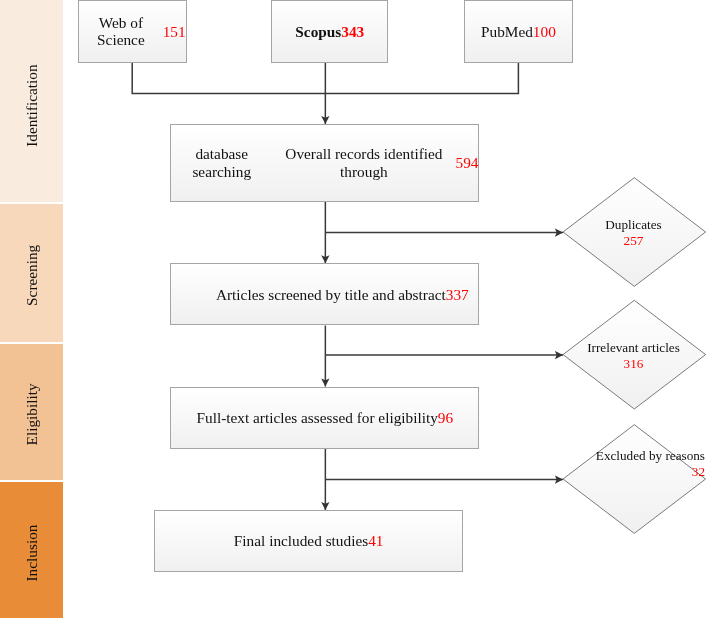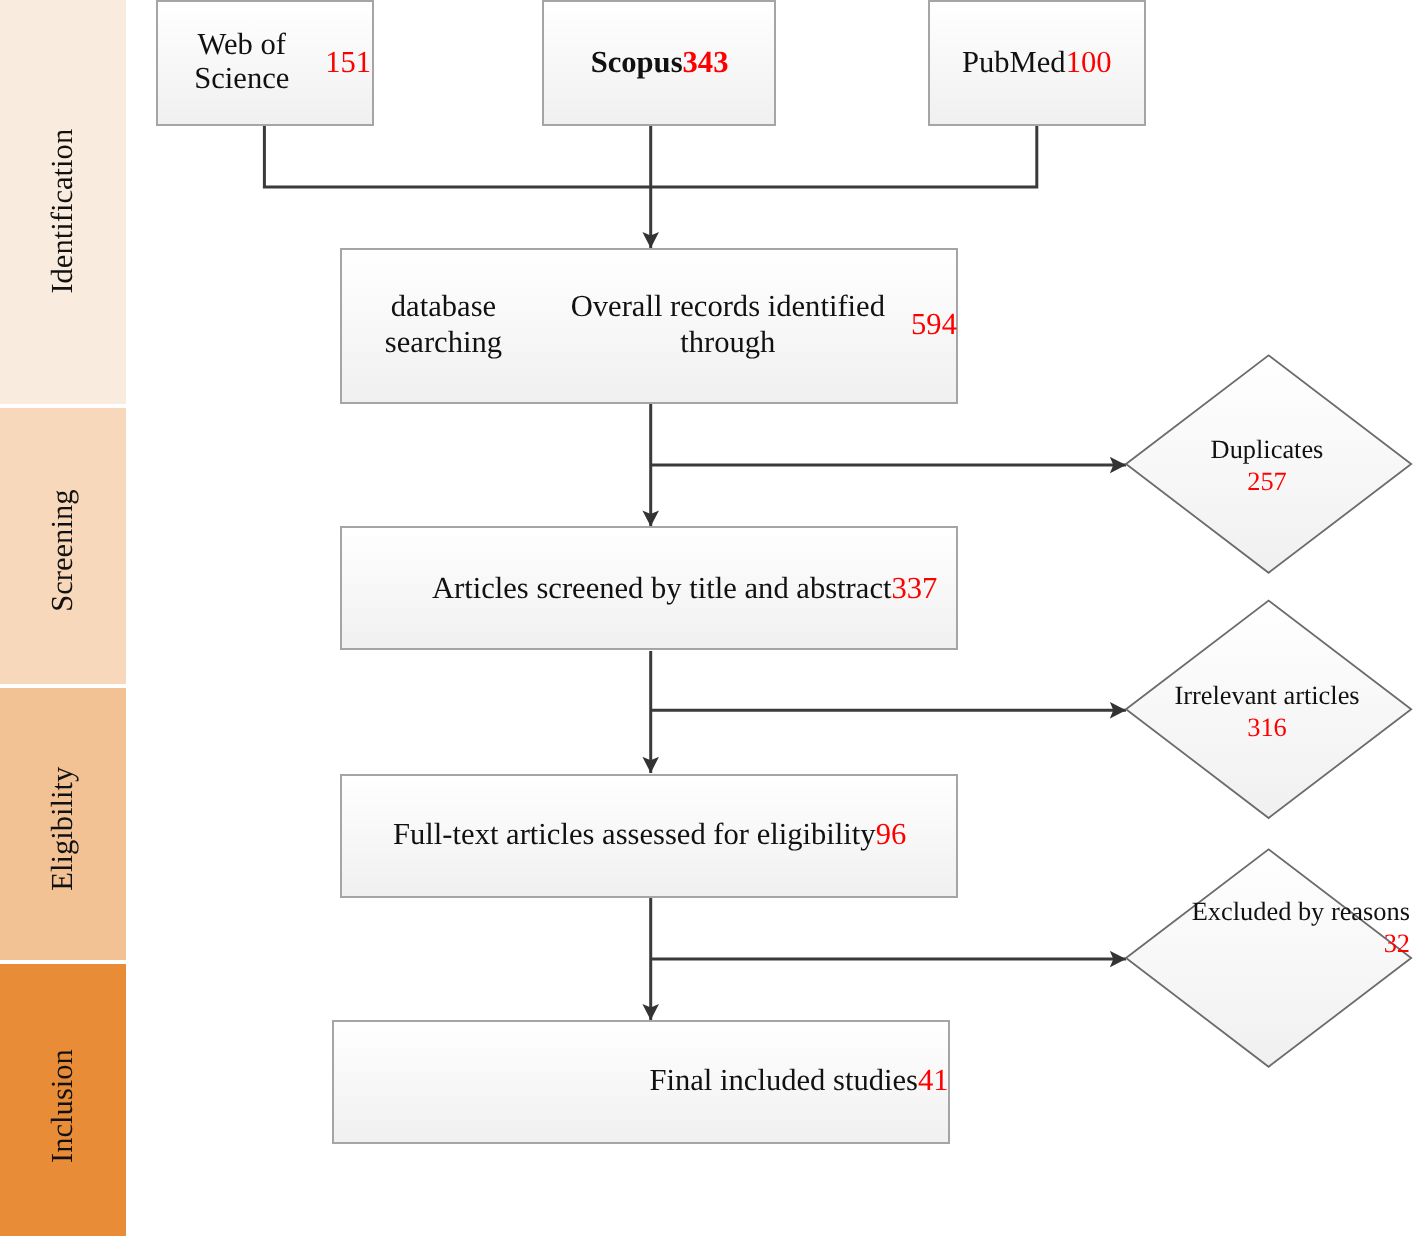--- a/index.html
+++ b/index.html
@@ -73,21 +73,21 @@
 
   
   .box-wos    { left: 78.2px;  top: 0.4px;  width: 108.4px; height: 62.2px; }
   .box-scopus { left: 271.3px; top: 0.4px;  width: 117px; height: 62.2px; font-weight: bold; }
   .box-pubmed { left: 464.2px; top: 0.4px;  width: 108.4px; height: 62.2px; }
 
   
   .box-step1 { left: 170.2px; top: 124.3px; width: 309.3px; height: 77.4px; }
   .box-step2 { left: 170.2px; top: 263.3px; width: 309.3px; height: 62.2px; padding-left: 35px; }
   .box-step3 { left: 170.2px; top: 386.5px; width: 309.3px; height: 62.1px; }
-  .box-step4 { left: 166px; top: 510.1px; width: 309.3px; height: 62.3px; justify-content: flex-end; }
+  .box-step4 { left: 154px; top: 510.1px; width: 309.3px; height: 62.3px; }
 
   
   .dl-dup { left: 562px; width: 143px; top: 217.3px; }
   .dl-irr { left: 562px; width: 143px; top: 340.1px; }
   .dl-exc { left: 562px; width: 143px; top: 448px; text-align: right; }
 </style>
 </head>
 <body>
 
 <div id="diagram">

